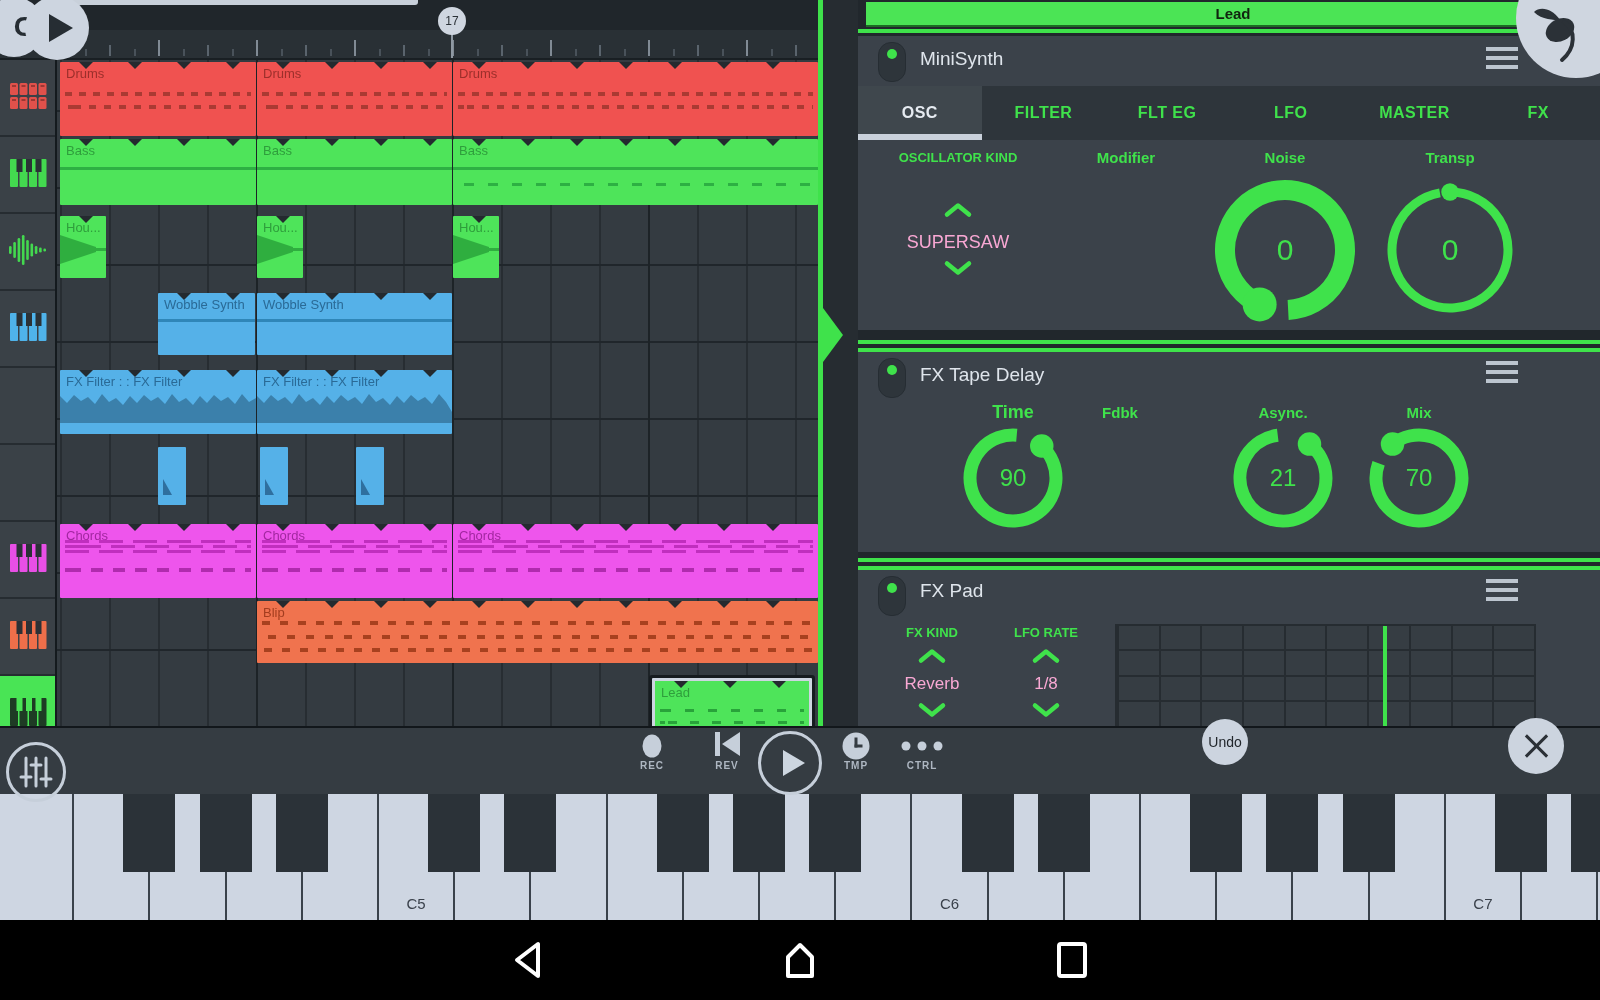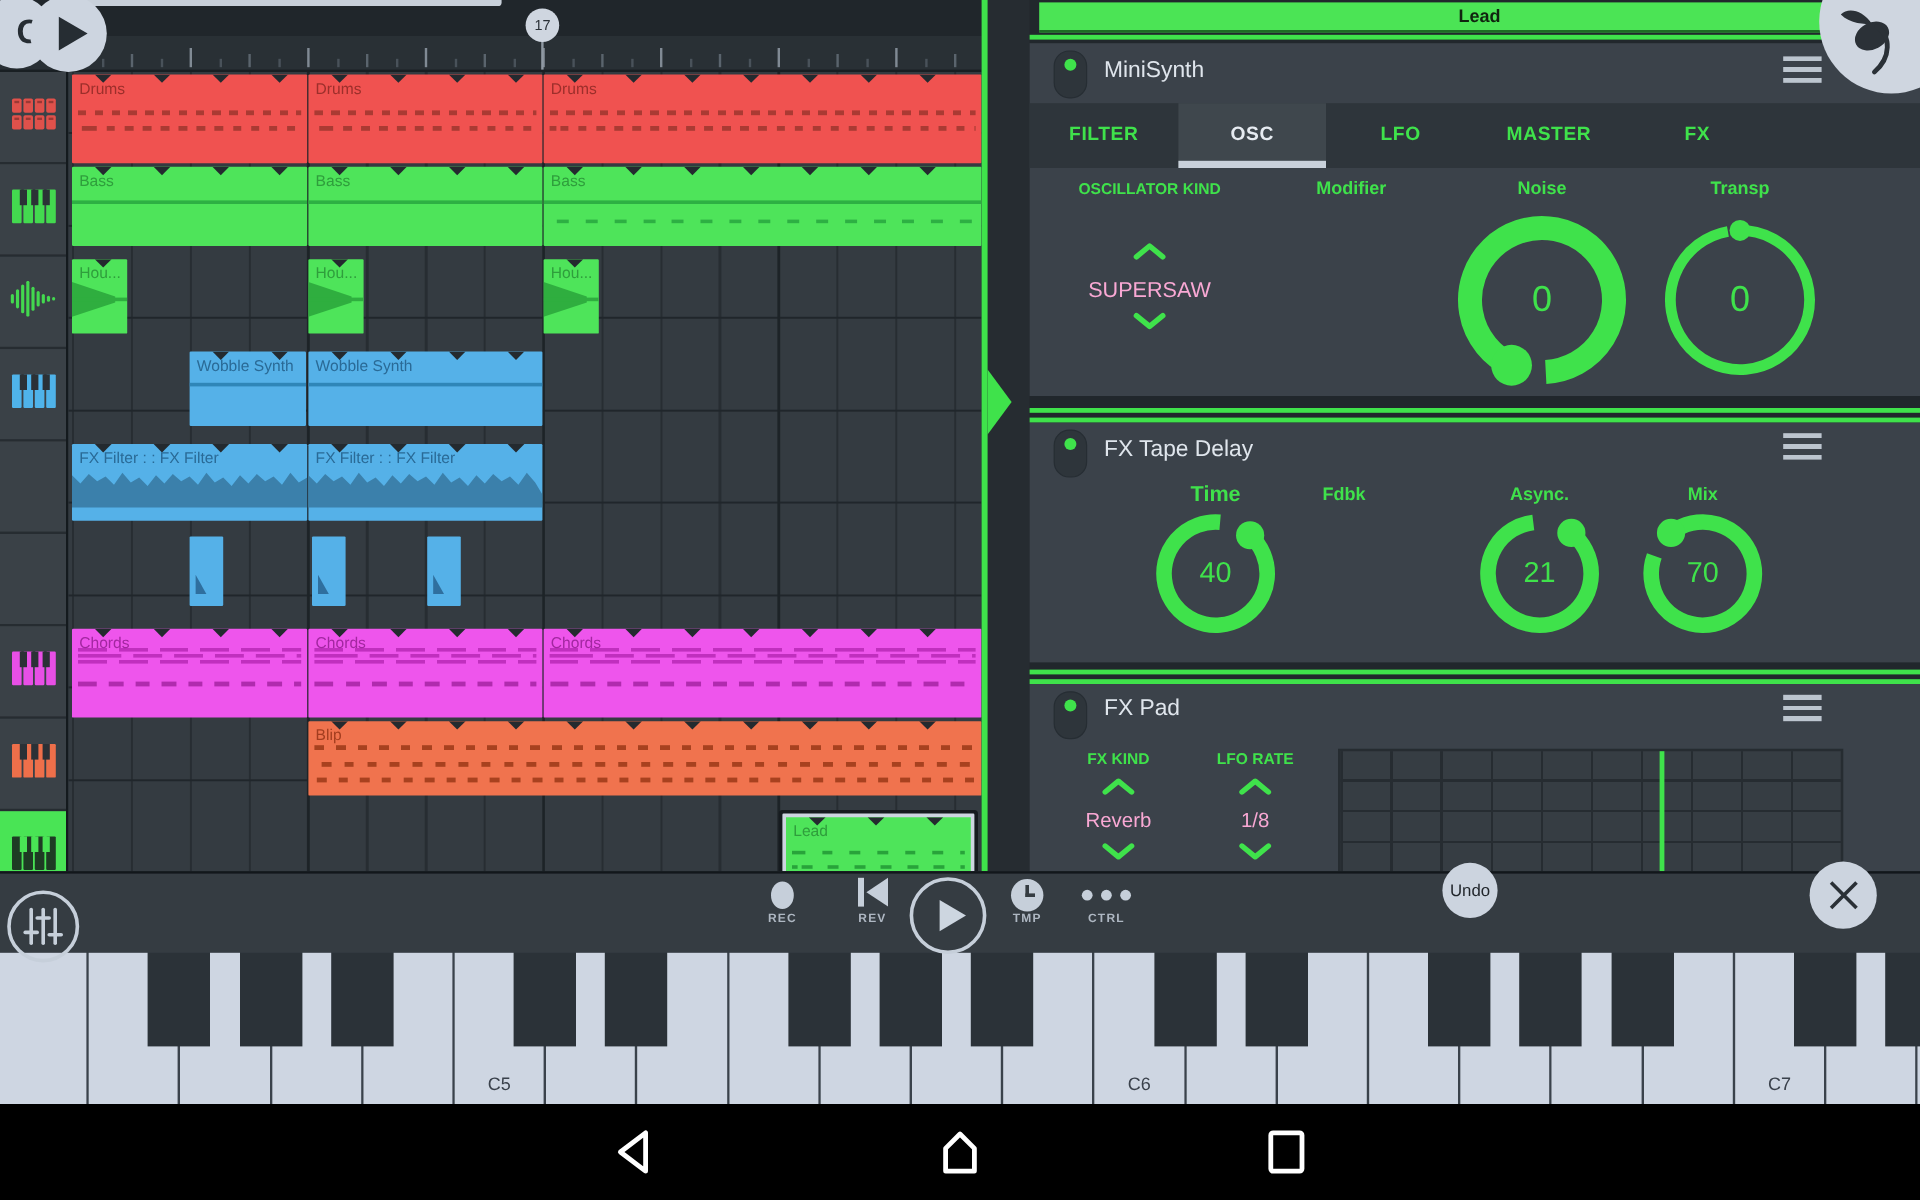--- a/index.html
+++ b/index.html
@@ -438,22 +438,23 @@
   <div class="abs greenline" style="top:348px"></div>
   <div class="abs greenline" style="top:558px"></div>
   <div class="abs greenline" style="top:566px"></div>
 
   <div class="abs toggle" style="top:42px">
       <span class="dot"></span>
     </div>
   <div class="abs ptitle" style="top:48px">MiniSynth</div>
   <div class="abs hamburger" style="top:47px"></div>
   <div id="tabbar" class="abs">
+      <div class="tab sel">OSC</div>
       <div class="tab">FILTER</div>
-      <div class="tab sel">OSC</div>
+      <div class="tab">FLT EG</div>
       <div class="tab">LFO</div>
       <div class="tab">MASTER</div>
       <div class="tab">FX</div>
     </div>
   <div id="osc-area"></div>
 
   <div class="abs toggle" style="top:358px">
       <span class="dot"></span>
     </div>
   <div class="abs ptitle" style="top:364px">FX Tape Delay</div>
@@ -596,21 +597,21 @@
     <div class="abs knob" style="left: 1376px; top: 176px; width: 148px; height: 148px;"><svg width="148" height="148" viewBox="0 0 148 148">
     <path d="M 74.00 16.00 A 58 58 0 1 1 63.93 16.88" fill="none" stroke="#3fe24b" stroke-width="9"></path>
     <circle cx="74" cy="16" r="8.75" fill="#3fe24b"></circle>
       </svg>
     <div class="val" style="font-size:30px">0</div></div>
     <div class="grn-label" style="left: 1450px; top: 157px; font-size: 15px;">Transp</div>
     <div class="abs knob" style="left: 950px; top: 415px; width: 126px; height: 126px;"><svg width="126" height="126" viewBox="0 0 126 126">
     <path d="M 91.77 31.04 A 43 43 0 1 1 66.75 20.16" fill="none" stroke="#3fe24b" stroke-width="13"></path>
     <circle cx="91.7726160734309" cy="31.044772504472046" r="11.75" fill="#3fe24b"></circle>
       </svg>
-    <div class="val" style="font-size:24px">40</div></div>
+    <div class="val" style="font-size:24px">90</div></div>
     <div class="grn-label" style="left: 1013px; top: 412px; font-size: 18px;">Time</div>
     <div class="grn-label" style="left: 1120px; top: 412px; font-size: 15px;">Fdbk</div>
     <div class="abs knob" style="left: 1220px; top: 415px; width: 126px; height: 126px;"><svg width="126" height="126" viewBox="0 0 126 126">
     <path d="M 89.47 29.12 A 43 43 0 1 1 57.76 20.32" fill="none" stroke="#3fe24b" stroke-width="13"></path>
     <circle cx="89.4734434390033" cy="29.115537594910954" r="11.75" fill="#3fe24b"></circle>
       </svg>
     <div class="val" style="font-size:24px">21</div></div>
     <div class="grn-label" style="left: 1283px; top: 412px; font-size: 15px;">Async.</div>
     <div class="abs knob" style="left: 1356px; top: 415px; width: 126px; height: 126px;"><svg width="126" height="126" viewBox="0 0 126 126">
     <path d="M 36.53 29.12 A 43 43 0 1 1 22.59 48.29" fill="none" stroke="#3fe24b" stroke-width="13"></path>

